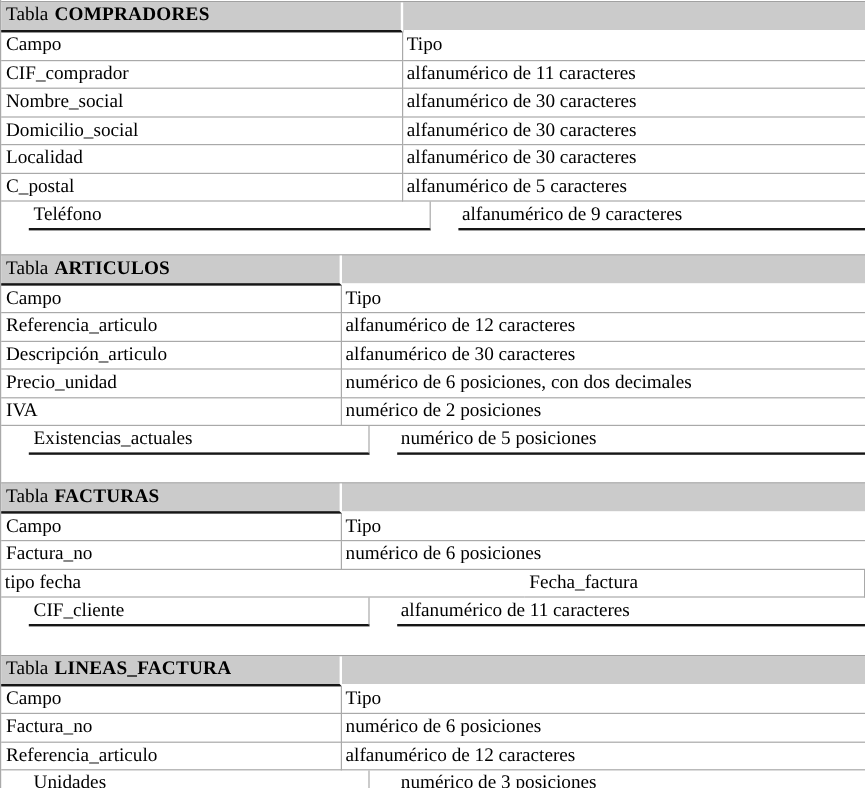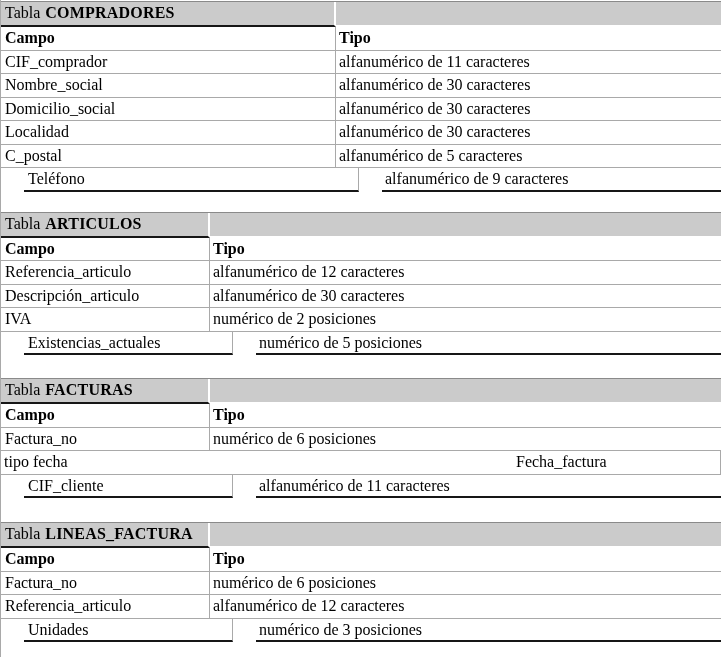--- a/index.html
+++ b/index.html
@@ -33,21 +33,21 @@
   .cell {
     box-sizing: border-box;
     white-space: nowrap;
     overflow: hidden;
   }
   .left  { flex: 0 0 auto; padding-left: 4px; }
   .right { flex: 1 1 auto; padding-left: 3px; }
 
   
   .t0 .left { width: 335px; }
-  .t1 .left, .t2 .left, .t3 .left { width: 209px; }
+  .t1 .left, .t2 .left, .t3 .left { width: 284px; }
 
   
   .title-row { align-items: flex-start; }
   .title-row .cell {
     background: #cbcbcb;
     height: 23px;
     line-height: 22px;
   }
   .title-row .left {
     border-right: 2px solid #ffffff;   
@@ -59,21 +59,21 @@
 
   
   .header-row .cell, .data-row .cell {
     height: 23.5px;
     line-height: 22.5px;
     border-bottom: 1px solid #a9a9a9;
   }
   .header-row .left, .data-row .left {
     border-right: 1px solid #a9a9a9;
   }
-  .hdr { font-weight: bold; }
+  .hdr { font-weight: normal; }
   .data-row.last .cell { border-bottom: 2px solid #161616; margin-left: 23px; }
 
   
   .gap    { height: 20px; }
   .gap.g2 { height: 23px; }
   .gap.g3 { height: 24px; }
 </style>
 </head>
 <body>
 
@@ -130,20 +130,24 @@
     </div>
     <div class="row data-row">
       <div class="cell left">Referencia_articulo</div>
       <div class="cell right">alfanumérico de 12 caracteres</div>
     </div>
     <div class="row data-row">
       <div class="cell left">Descripción_articulo</div>
       <div class="cell right">alfanumérico de 30 caracteres</div>
     </div>
     <div class="row data-row">
+      <div class="cell left">Precio_unidad</div>
+      <div class="cell right">numérico de 6 posiciones, con dos decimales</div>
+    </div>
+    <div class="row data-row">
       <div class="cell left">IVA</div>
       <div class="cell right">numérico de 2 posiciones</div>
     </div>
     <div class="row data-row last">
       <div class="cell left">Existencias_actuales</div>
       <div class="cell right">numérico de 5 posiciones</div>
     </div>
   </div>
   <div class="gap g2"></div>
 

